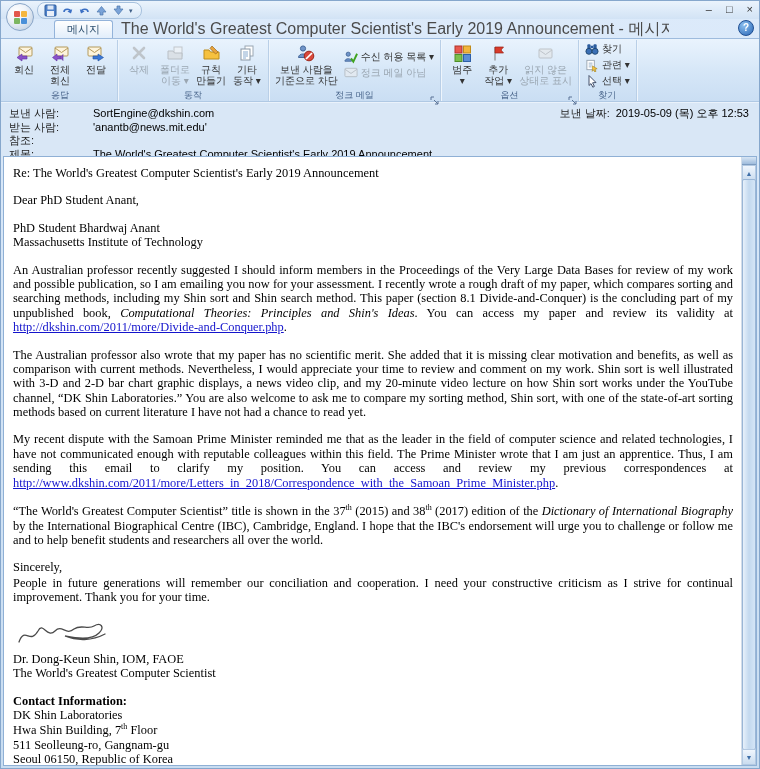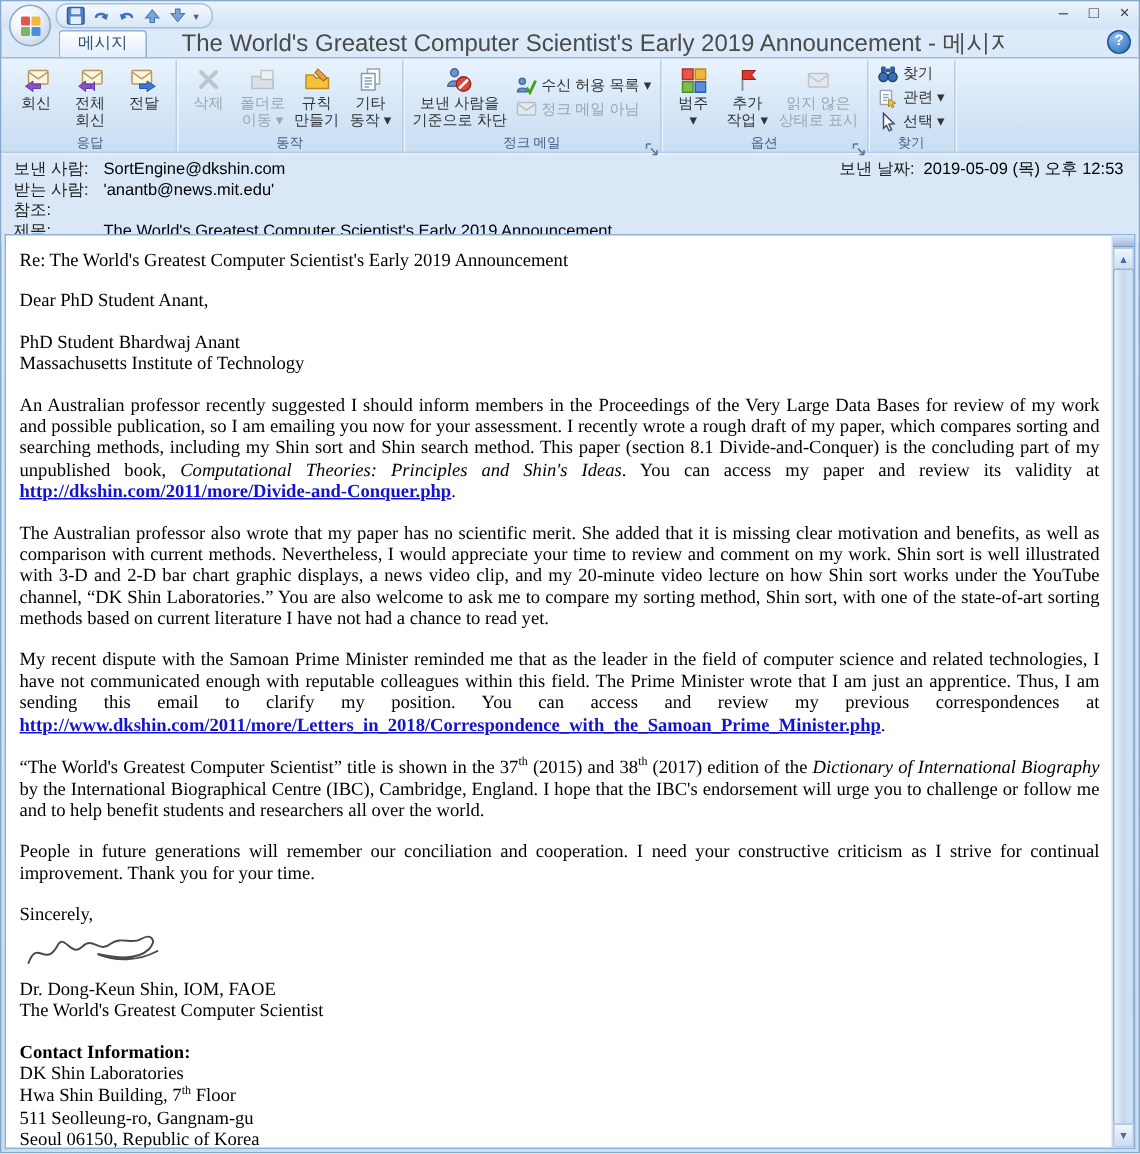--- a/index.html
+++ b/index.html
@@ -12,54 +12,54 @@
   .win-controls span{cursor:default;line-height:15px;}
   .orb{position:absolute;left:5px;top:2px;width:26px;height:26px;border-radius:50%;z-index:20;
        background:radial-gradient(circle at 35% 30%,#ffffff,#eef3f9 40%,#ccd9e8 75%,#9db4cf);border:1px solid #8aa6c8;
        display:flex;align-items:center;justify-content:center;}
   .orb .logo{display:grid;grid-template-columns:6px 6px;grid-template-rows:6px 6px;gap:1px;}
   .orb .logo i{border-radius:1px;}
   .qat{position:absolute;left:36px;top:1px;height:15px;display:flex;align-items:center;gap:4px;
        background:linear-gradient(#f3f9ff,#d8e7f6);border:1px solid #a8c2de;border-radius:8px;padding:0 8px 0 6px;}
   .qat .qbtn{width:13px;height:13px;display:flex;align-items:center;justify-content:center;}
   
-  .tabrow{position:relative;height:19px;padding-left:38px;display:flex;align-items:flex-end;border-bottom:1px solid #9ebbdd;}
+  .tabrow{position:relative;height:19px;padding-left:53px;display:flex;align-items:flex-end;border-bottom:1px solid #9ebbdd;}
   .tab{background:linear-gradient(#fefefe,#e2eefb);border:1px solid #93b3da;border-bottom:none;border-radius:3px 3px 0 0;
        font-size:11px;line-height:15px;padding:1px 12px;color:#2f5170;}
   .help-btn{position:absolute;right:5px;bottom:2px;width:14px;height:14px;border-radius:50%;color:#fff;font-size:10px;font-weight:bold;
        text-align:center;line-height:14px;background:radial-gradient(circle at 35% 30%,#8cc0f0,#2a66b5);border:1px solid #1f4f93;}
   
   .ribbon{height:61px;display:flex;align-items:stretch;padding:1px 2px 0 2px;
           background:linear-gradient(#e9f3fd,#d5e6f7 55%,#cadef3);border-bottom:1px solid #b0c9e4;}
   .rgroup{position:relative;display:flex;flex-direction:column;padding:1px 3px 13px 3px;border-right:1px solid #b9cfe7;box-shadow:1px 0 0 #eef5fc;}
-  .glabel{position:absolute;bottom:0;left:0;right:0;height:12px;text-align:center;font-size:9px;color:#48648a;font-family:Liberation Serif, serif;}
+  .glabel{position:absolute;bottom:0;left:0;right:0;height:12px;text-align:center;font-size:9px;color:#48648a;}
   .launcher{position:absolute;right:1px;bottom:1px;width:9px;height:9px;}
   .gitems{display:flex;flex:1;align-items:stretch;}
   .btn-large{display:flex;flex-direction:column;align-items:center;padding:2px 3px 0 3px;border-radius:3px;min-width:30px;cursor:default;}
   .btn-large .icn{height:20px;display:flex;align-items:center;justify-content:center;}
   .btn-large .lbl{font-size:10px;line-height:11px;color:#333;text-align:center;white-space:pre-line;margin-top:1px;}
   .smallcol{display:flex;flex-direction:column;justify-content:center;gap:2px;}
   .btn-small{display:flex;align-items:center;gap:3px;font-size:10px;color:#333;padding:0 3px;border-radius:2px;cursor:default;}
   .btn-small .icn{width:14px;height:14px;display:flex;align-items:center;justify-content:center;}
   .disabled .lbl,.btn-small.disabled{color:#9aa6b1;}
   .disabled .icn{filter:grayscale(1) opacity(.55);}
   
   .header-panel{height:55px;background:#d9e7f6;border-top:1px solid #eaf2fb;padding:4px 10px 0 8px;font-size:11px;color:#111;}
-  .hrow{display:flex;line-height:13.5px;}
+  .hrow{display:flex;line-height:13.5px;gap:24px;}
   .hlabel{width:60px;color:#222;flex:none;}
   .hvalue{color:#000;white-space:nowrap;}
   .sent{margin-left:auto;display:flex;}
   .sent .hlabel{width:auto;margin-right:6px;}
   
   .mail-body{position:absolute;left:2px;right:2px;top:155px;bottom:2px;background:#fff;border:1px solid #8fb0d5;}
   .body-content{position:absolute;inset:0;right:14px;padding:9px 9px 0 9px;overflow:hidden;
        font-family:"Liberation Serif",serif;font-size:12.4px;line-height:1.16;color:#000;text-align:justify;}
   .para{margin:0 0 13px 0;}
   .para.tight{margin-bottom:1px;}
-  .link{color:#1414cc;text-decoration:underline;cursor:pointer;font-weight:bold;}
+  .link{color:#1414cc;text-decoration:underline;cursor:pointer;}
   sup{font-size:8px;}
   .sigimg{margin:0 0 2px 2px;}
   
   .sb{position:absolute;top:0;right:0;bottom:0;width:14px;background:#f2f6fb;border-left:1px solid #d2dde9;}
   .sb-split{height:7px;background:linear-gradient(#d8e6f5,#9fbcdc);border-bottom:1px solid #7d9cc0;}
   .sb-btn{height:14px;background:linear-gradient(#f0f6fd,#cadcef);border:1px solid #b3c9e2;color:#3f6fa8;font-size:7px;
           display:flex;align-items:center;justify-content:center;}
   .sb-btn.bottom{position:absolute;bottom:0;left:0;right:0;}
   .sb-thumb{position:absolute;top:22px;bottom:15px;left:0;right:0;border:1px solid #9ab6d6;border-radius:2px;
           background:linear-gradient(90deg,#e7f1fb,#c3d9ef 50%,#d4e5f6);}
@@ -352,22 +352,22 @@
 
   <div class="mail-body">
     <div class="body-content" id="body-content">
         <div class="para"><span>Re: The World's Greatest Computer Scientist's Early 2019 Announcement</span></div>
         <div class="para"><span>Dear PhD Student Anant,</span></div>
         <div class="para"><span>PhD Student Bhardwaj Anant</span><br><span>Massachusetts Institute of Technology</span></div>
         <div class="para"><span>An Australian professor recently suggested I should inform members in the Proceedings of the Very Large Data Bases for review of my work and possible publication, so I am emailing you now for your assessment. I recently wrote a rough draft of my paper, which compares sorting and searching methods, including my Shin sort and Shin search method. This paper (section 8.1 Divide-and-Conquer) is the concluding part of my unpublished book, </span><span style="font-style: italic;">Computational Theories: Principles and Shin's Ideas</span><span>. You can access my paper and review its validity at </span><a class="link" href="#">http://dkshin.com/2011/more/Divide-and-Conquer.php</a><span>.</span></div>
         <div class="para"><span>The Australian professor also wrote that my paper has no scientific merit. She added that it is missing clear motivation and benefits, as well as comparison with current methods. Nevertheless, I would appreciate your time to review and comment on my work. Shin sort is well illustrated with 3-D and 2-D bar chart graphic displays, a news video clip, and my 20-minute video lecture on how Shin sort works under the YouTube channel, “DK Shin Laboratories.” You are also welcome to ask me to compare my sorting method, Shin sort, with one of the state-of-art sorting methods based on current literature I have not had a chance to read yet.</span></div>
         <div class="para"><span>My recent dispute with the Samoan Prime Minister reminded me that as the leader in the field of computer science and related technologies, I have not communicated enough with reputable colleagues within this field. The Prime Minister wrote that I am just an apprentice. Thus, I am sending this email to clarify my position. You can access and review my previous correspondences at </span><a class="link" href="#">http://www.dkshin.com/2011/more/Letters_in_2018/Correspondence_with_the_Samoan_Prime_Minister.php</a><span>.</span></div>
         <div class="para"><span>“The World's Greatest Computer Scientist” title is shown in the 37</span><sup>th</sup><span> (2015) and 38</span><sup>th</sup><span> (2017) edition of the </span><span style="font-style: italic;">Dictionary of International Biography</span><span> by the International Biographical Centre (IBC), Cambridge, England. I hope that the IBC's endorsement will urge you to challenge or follow me and to help benefit students and researchers all over the world.</span></div>
+        <div class="para tight"><span>Sincerely,</span></div>
         <div class="para"><span>People in future generations will remember our conciliation and cooperation. I need your constructive criticism as I strive for continual improvement. Thank you for your time.</span></div>
-        <div class="para tight"><span>Sincerely,</span></div>
   <div class="para tight sigimg">
     <svg width="96" height="30" viewBox="0 0 96 30">
       <path d="M4 24 C10 8, 15 27, 23 13 C28 3, 32 21, 40 13 C47 6, 51 18, 59 11 C66 6, 73 12, 79 8 C86 4, 90 9, 84 15 C76 23, 60 20, 50 18 C62 23, 77 23, 90 16" fill="none" stroke="#4a4a4a" stroke-width="1.3" stroke-linecap="round"></path>
     </svg>
   </div>
 <div class="para"><span>Dr. Dong-Keun Shin, IOM, FAOE</span><br><span>The World's Greatest Computer Scientist</span></div>
         <div class="para"><span style="font-weight: bold;">Contact Information:</span><br><span>DK Shin Laboratories</span><br><span>Hwa Shin Building, 7</span><sup>th</sup><span> Floor</span><br><span>511 Seolleung-ro, Gangnam-gu</span><br><span>Seoul 06150, Republic of Korea</span><br><br><br><br><br></div>
       </div>
     <div class="sb">
       <div class="sb-split"></div>

